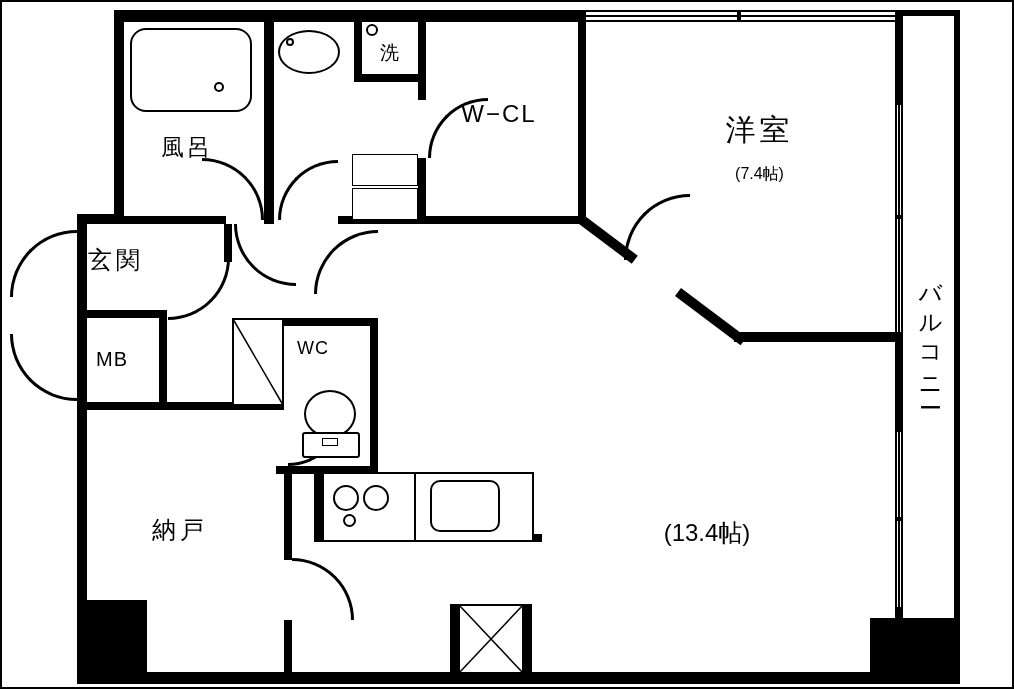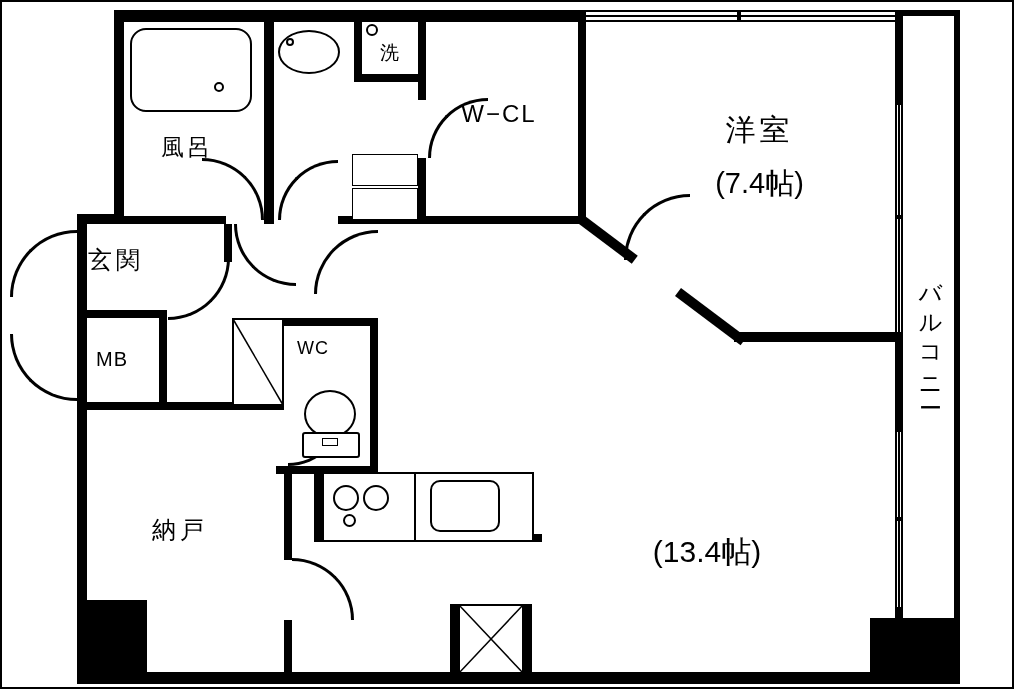--- a/index.html
+++ b/index.html
@@ -139,21 +139,21 @@
   <div class="fixture thin" style="left:456px;top:602px;width:66px;height:70px;border-width:2px"></div>
   <svg class="overlay" style="left:456px;top:602px" width="66" height="70">
     <line x1="1" y1="1" x2="65" y2="69" stroke="#000" stroke-width="1.5"></line>
     <line x1="65" y1="1" x2="1" y2="69" stroke="#000" stroke-width="1.5"></line>
   </svg>
 
   <div class="label center" style="left:140px;top:130px;width:90px;font-size:23px;letter-spacing:3px">風呂</div>
   <div class="label" style="left:378px;top:38px;font-size:19px">洗</div>
   <div class="label center" style="left:690px;top:108px;width:135px;font-size:30px;letter-spacing:4px">洋室</div>
   <div class="label center" style="left:436px;top:98px;width:122px;font-size:24px;letter-spacing:2px">W−CL</div>
-  <div class="label center" style="left:690px;top:162px;width:135px;font-size:29px">(7.4帖)</div>
+  <div class="label center" style="left:690px;top:162px;width:135px;font-size:16px">(7.4帖)</div>
   <div class="label vtext" style="left:914px;top:265px;font-size:23px;letter-spacing:6px">バルコニー</div>
   <div class="label" style="left:86px;top:242px;font-size:24px;letter-spacing:4px">玄関</div>
   <div class="label" style="left:94px;top:346px;font-size:20px;letter-spacing:1px">MB</div>
   <div class="label" style="left:295px;top:336px;font-size:18px;letter-spacing:1px">WC</div>
   <div class="label" style="left:150px;top:512px;font-size:24px;letter-spacing:4px">納戸</div>
-  <div class="label center" style="left:615px;top:530px;width:180px;font-size:30px">(13.4帖)</div>
+  <div class="label center" style="left:615px;top:515px;width:180px;font-size:24px">(13.4帖)</div>
 
 </div>
 
 </body></html>

